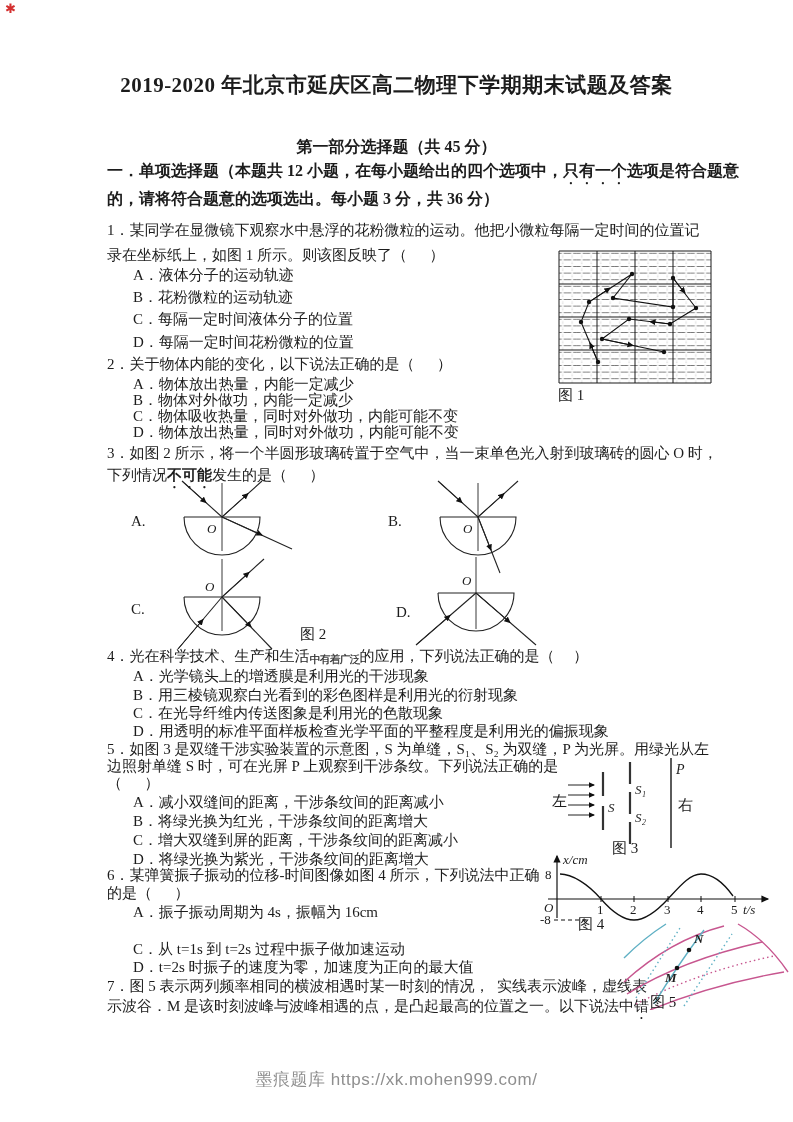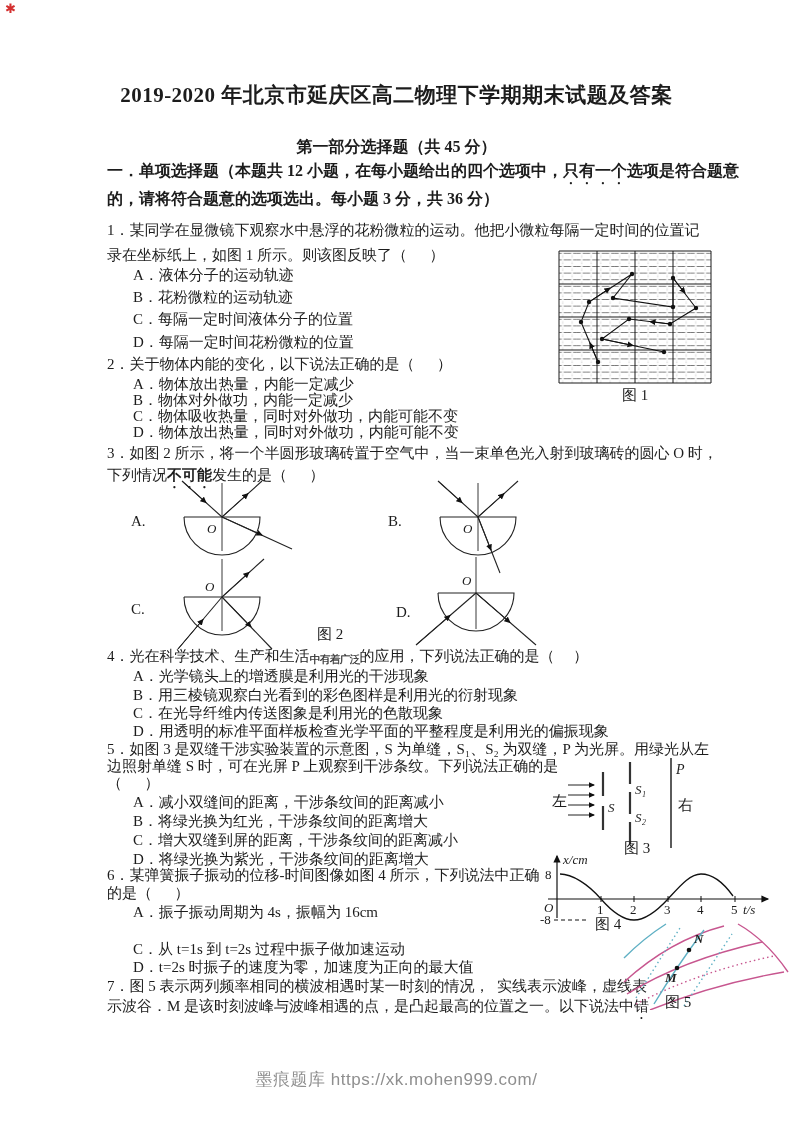--- a/index.html
+++ b/index.html
@@ -8,21 +8,21 @@
   .ln{position:absolute;left:107px;white-space:pre;font-size:15px;line-height:19px;}
   .opt{left:133px;}
   .b{font-weight:700;}
   .center{left:0;width:793px;text-align:center;}
   .title{font-size:21px;font-weight:700;letter-spacing:0.5px;}
   .intro{font-size:16px;font-weight:700;}
   .emdot{text-emphasis:filled dot;text-emphasis-position:under right;
          -webkit-text-emphasis:filled dot;-webkit-text-emphasis-position:under;}
   .glitch{font-size:11px;letter-spacing:-1px;vertical-align:-2px;color:#333;text-shadow:0.5px 0 0 #777;}
   .fig{position:absolute;}
-  .figcap{position:absolute;font-size:15px;text-align:center;}
+  .figcap{position:absolute;font-size:15px;}
   .figlabel{position:absolute;font-size:15px;}
   .footer{position:absolute;left:0;top:1068px;width:793px;text-align:center;color:#8f8f8f;
           font-family:"Liberation Sans","DejaVu Sans",sans-serif;font-size:17px;letter-spacing:0.5px;}
   .redmark{position:absolute;left:5px;top:1px;color:#d43030;font-size:13px;}
   .sheet svg text{font-family:"Liberation Serif","DejaVu Serif",serif;fill:#1c1c1c;}
   .sheet svg .it{font-style:italic;}
 </style>
 </head>
 <body>
 
@@ -31,21 +31,21 @@
   <svg width="0" height="0" style="position:absolute">
     <defs>
       <marker id="arr" markerWidth="7" markerHeight="7" refX="5.5" refY="3" orient="auto">
         <path d="M0,0 L6.5,3 L0,6 Z" fill="#111"></path>
       </marker>
     </defs>
   </svg>
 
   <div class="redmark">✱</div>
 
-  <div class="ln center title" style="top:86px">2019-2020 年北京市延庆区高二物理下学期期末试题及答案</div>
+  <div class="ln center title" style="top:76px">2019-2020 年北京市延庆区高二物理下学期期末试题及答案</div>
   <div class="ln center b" style="top:137px;font-size:16px"><span style="">第一部分</span><span>选择题</span><span>（共 45 分）</span></div>
 
   <div class="ln intro" style="top:161px"><span>一．单项选择题（本题共 12 小题，在每小题给出的四个选项中，</span><span class="emdot">只有一个</span><span>选项是符合题意</span></div>
   <div class="ln intro" style="top:189px">的，请将符合题意的选项选出。每小题 3 分，共 36 分）</div>
 
   <div class="ln" style="top:221px">1．某同学在显微镜下观察水中悬浮的花粉微粒的运动。他把小微粒每隔一定时间的位置记</div>
   <div class="ln" style="top:246px">录在坐标纸上，如图 1 所示。则该图反映了（      ）</div>
   <div class="ln opt" style="top:266px">A．液体分子的运动轨迹</div>
   <div class="ln opt" style="top:288px">B．花粉微粒的运动轨迹</div>
   <div class="ln opt" style="top:310px">C．每隔一定时间液体分子的位置</div>

